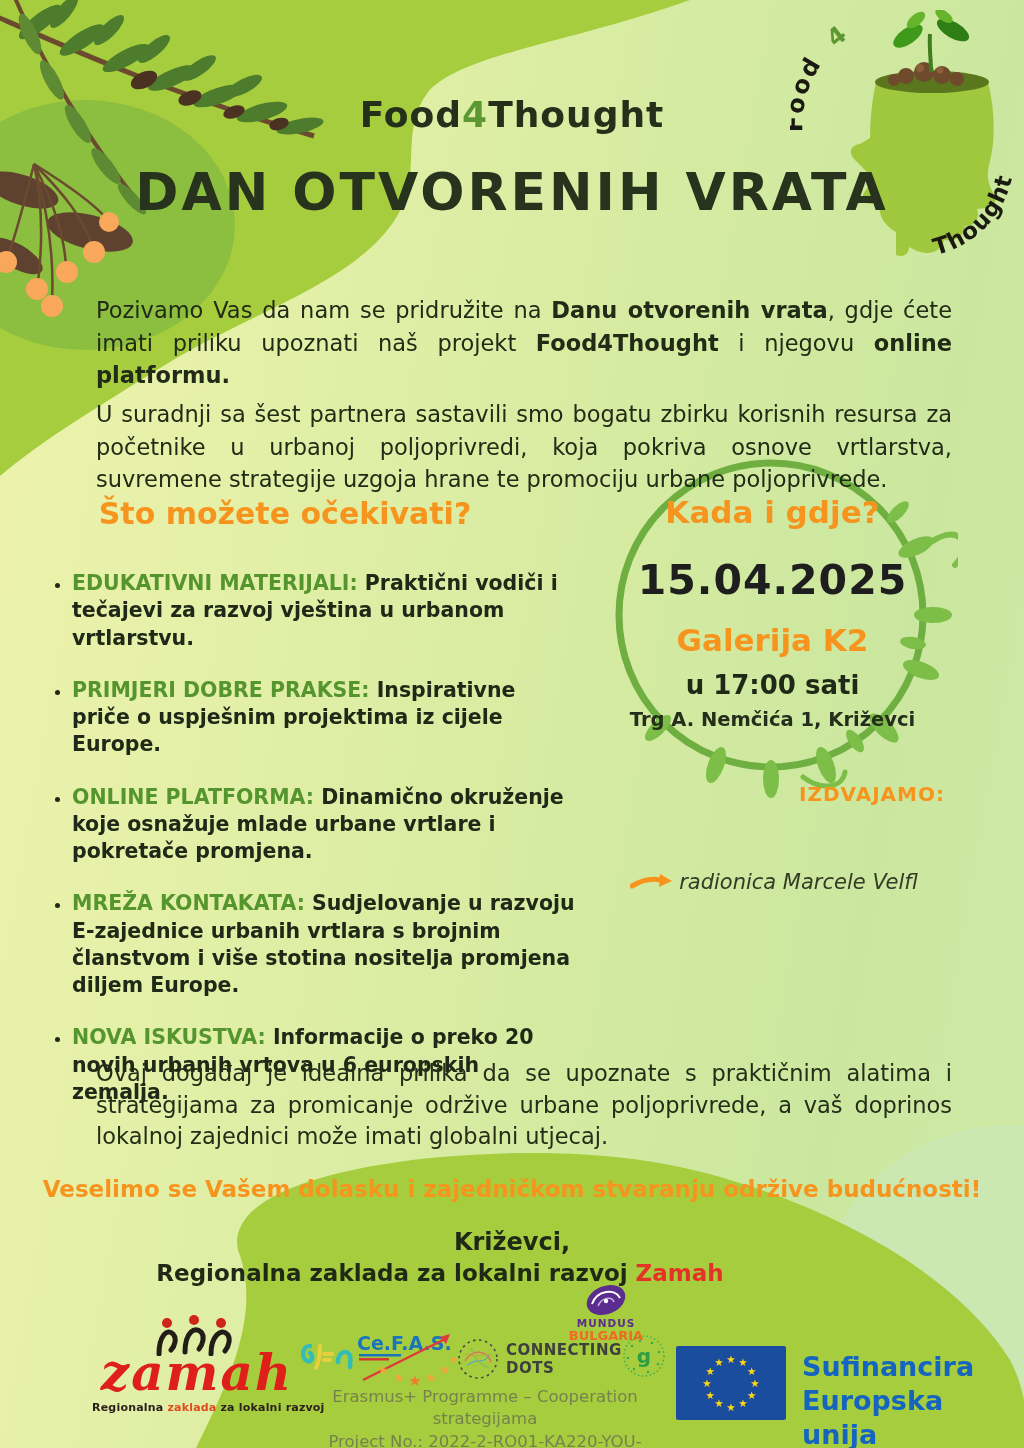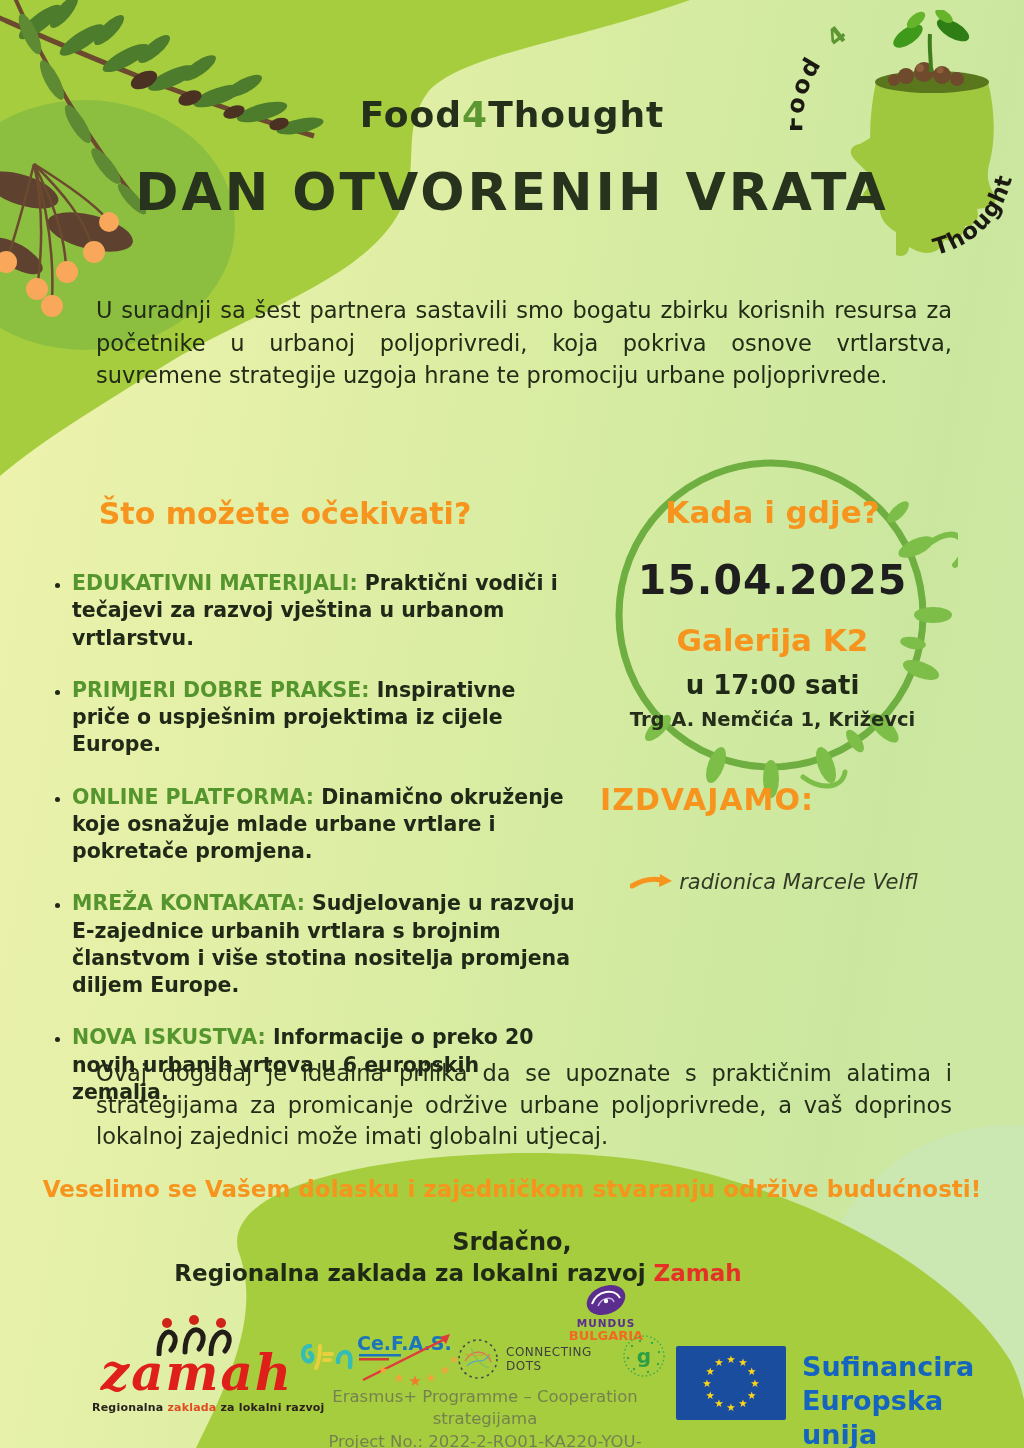--- a/index.html
+++ b/index.html
@@ -25,39 +25,39 @@
   .expect-list li{margin-bottom:25px;font-size:20.5px;line-height:1.33;font-weight:bold;color:#202917;}
   .expect-list li::marker{color:#202917;font-size:17px;}
   .lbl{color:#55952e;}
   
   .ww-h{top:494px;left:645px;width:255px;text-align:center;font-size:31px;font-weight:bold;color:#f7941d;}
   .ww-date{top:556px;left:605px;width:335px;text-align:center;font-size:41px;font-weight:bold;letter-spacing:1px;color:#1e1e1e;}
   .ww-venue{top:622px;left:605px;width:335px;text-align:center;font-size:31px;font-weight:bold;color:#f7941d;}
   .ww-time{top:670px;left:605px;width:335px;text-align:center;font-size:26px;font-weight:bold;color:#1f2916;}
   .ww-addr{top:708px;left:585px;width:375px;text-align:center;font-size:19.5px;font-weight:bold;color:#252e1a;}
   
-  .hl-h{top:782px;left:600px;width:345px;text-align:left;font-size:30px;font-weight:bold;letter-spacing:1px;color:#f7941d;}
+  .hl-h{top:782px;left:600px;width:345px;text-align:right;font-size:20px;font-weight:bold;letter-spacing:1px;color:#f7941d;}
   .hl-t{top:836px;left:560px;width:428px;text-align:center;font-size:27px;font-weight:bold;color:#4e9430;}
   .hl-w{top:870px;left:560px;width:428px;display:flex;justify-content:center;align-items:center;gap:7px;font-size:21px;font-style:italic;color:#333b27;}
   .hl-d{top:904px;left:560px;width:428px;text-align:center;font-size:19px;font-weight:bold;line-height:1.5;color:#28301b;}
   
   .closing{top:1058px;left:96px;width:856px;font-size:22.5px;line-height:1.4;text-align:justify;color:#242d18;}
   .invite{top:1176px;left:0;width:1024px;text-align:center;font-size:23px;font-weight:bold;color:#f7941d;}
   .signoff{top:1228px;left:0;width:1024px;text-align:center;font-size:24px;font-weight:bold;color:#1f2916;}
-  .signature{top:1260px;left:0;width:880px;text-align:center;font-size:23px;font-weight:bold;color:#1f2916;margin-left:18px;}
+  .signature{top:1260px;left:0;width:880px;text-align:center;font-size:23px;font-weight:bold;color:#1f2916;}
   .sig-org{color:#e53126;}
   
   .zamah{left:92px;top:1314px;width:210px;text-align:center;}
   .zamah-name{font-family:"DejaVu Serif","Liberation Serif",serif;font-style:italic;font-weight:bold;font-size:50px;line-height:0.85;color:#df1f1a;letter-spacing:2px;margin-top:-4px;}
   .zamah-tag{font-size:11px;font-weight:bold;color:#2b211c;margin-top:6px;letter-spacing:0.2px;white-space:nowrap;}
   .zamah-tag .red{color:#e04b22;}
   .logo1{left:298px;top:1340px;}
   .cefas{left:355px;top:1330px;width:104px;height:58px;}
   .connecting{left:455px;top:1336px;display:flex;align-items:center;gap:5px;}
-  .connecting .txt{font-size:12px;font-weight:normal;color:#3f3f3f;letter-spacing:0.5px;line-height:1.2;}
+  .connecting .txt{font-size:15px;font-weight:bold;color:#3f3f3f;letter-spacing:0.5px;line-height:1.2;}
   .mundus{left:556px;top:1282px;width:100px;text-align:center;line-height:1.05;}
   .mundus .m1{font-size:10.5px;font-weight:bold;color:#5b2d8e;letter-spacing:1px;}
   .mundus .m2{font-size:13px;font-weight:bold;color:#f26a21;}
   .gdots{left:620px;top:1332px;}
   .euflag{left:676px;top:1346px;}
   .eu-text{left:802px;top:1350px;font-size:27px;font-weight:bold;color:#1565c0;line-height:1.25;}
   .erasmus{left:288px;top:1386px;width:394px;text-align:center;font-size:16.5px;color:#75824f;line-height:1.35;}
 </style>
 </head>
 <body>
@@ -176,20 +176,21 @@
       <ellipse cx="305" cy="65" rx="14" ry="6" transform="rotate(-45 305 65)"></ellipse>
     </g>
   </svg>
 
   <div class="abs brand">
     <span>Food</span><span class="g">4</span><span>Thought</span>
   </div>
   <h1 class="abs title">DAN OTVORENIH VRATA</h1>
 
   <div class="abs intro">
+    <p><span>Pozivamo Vas da nam se pridružite na </span><span class="b">Danu otvorenih vrata</span><span>, gdje ćete imati priliku upoznati naš projekt </span><span class="b">Food4Thought</span><span> i njegovu </span><span class="b">online platformu</span><span class="b">.</span></p>
     <p>U suradnji sa šest partnera sastavili smo bogatu zbirku korisnih resursa za početnike u urbanoj poljoprivredi, koja pokriva osnove vrtlarstva, suvremene strategije uzgoja hrane te promociju urbane poljoprivrede.</p>
   </div>
 
   <div class="abs expect-h">Što možete očekivati?</div>
   <div class="abs expect-list">
     <ul>
       <li><span class="lbl">EDUKATIVNI MATERIJALI:</span> <span>Praktični vodiči i tečajevi za razvoj vještina u urbanom vrtlarstvu.</span></li>
       <li><span class="lbl">PRIMJERI DOBRE PRAKSE:</span> <span>Inspirativne priče o uspješnim projektima iz cijele Europe.</span></li>
       <li><span class="lbl">ONLINE PLATFORMA:</span> <span>Dinamično okruženje koje osnažuje mlade urbane vrtlare i pokretače promjena.</span></li>
       <li><span class="lbl">MREŽA KONTAKATA:</span> <span>Sudjelovanje u razvoju E-zajednice urbanih vrtlara s brojnim članstvom i više stotina nositelja promjena diljem Europe.</span></li>
@@ -207,21 +208,21 @@
   <div class="abs hl-w">
     <svg width="42" height="20" viewBox="0 0 42 20">
       <path d="M2,14 C12,8 22,6 31,8" stroke="#f7941d" stroke-width="5" fill="none" stroke-linecap="round"></path>
       <polygon points="30,2 42,9 29,15" fill="#f7941d"></polygon>
     </svg>
     <span>radionica Marcele Velfl</span>
   </div>
 
   <div class="abs invite">Veselimo se Vašem dolasku i zajedničkom stvaranju održive budućnosti!</div>
   <div class="abs closing">Ovaj događaj je idealna prilika da se upoznate s praktičnim alatima i strategijama za promicanje održive urbane poljoprivrede, a vaš doprinos lokalnoj zajednici može imati globalni utjecaj.</div>
-  <div class="abs signoff">Srdačno,</div>
+  <div class="abs signoff">Križevci,</div>
   <div class="abs signature">
     <span>Regionalna zaklada za lokalni razvoj </span><span class="sig-org">Zamah</span>
   </div>
 
   <div class="abs zamah">
     <svg width="92" height="42" viewBox="0 0 92 42" style="margin:0 auto;">
       <g stroke="#231d18" stroke-width="5" fill="none" stroke-linecap="round">
         <path d="M8,40 C8,22 16,14 22,20 C26,24 24,32 20,36"></path>
         <path d="M34,38 C34,18 44,12 50,18 C54,22 52,30 48,35"></path>
         <path d="M60,40 C60,22 70,14 76,20 C80,24 78,32 74,37"></path>

